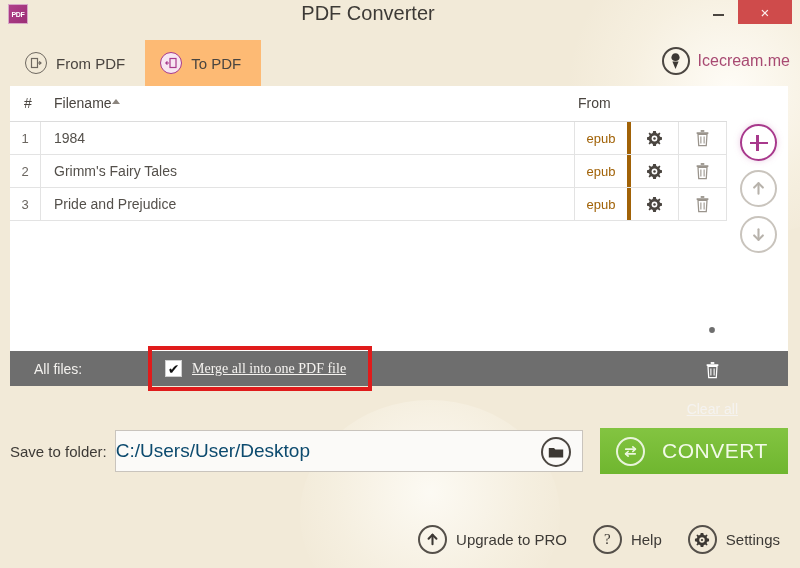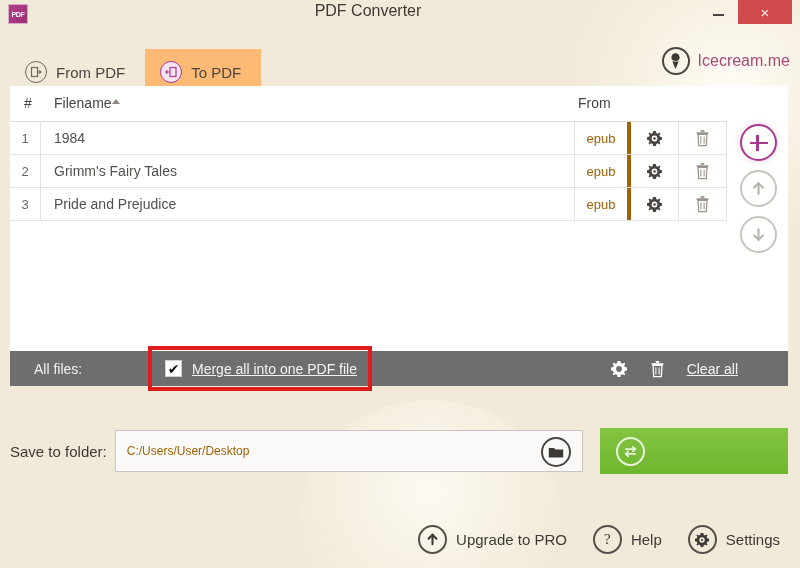--- a/index.html
+++ b/index.html
@@ -56,21 +56,21 @@
     font-size: 7px;
     font-weight: bold;
     font-family: "Liberation Sans", sans-serif;
     letter-spacing: -0.3px;
   }
   .win-title {
     position: absolute;
     left: 0; top: 2px;
     width: 736px;
     text-align: center;
-    font-size: 16px;
+    font-size: 20px;
     color: #3d3a36;
     font-family: "Liberation Sans", sans-serif;
   }
   .btn-min {
     position: absolute;
     right: 62px; top: 0;
     width: 40px; height: 24px;
     display: flex; align-items: center; justify-content: center;
     cursor: pointer;
   }
@@ -88,21 +88,21 @@
   .btn-close .x {
     color: #fdf2f0;
     font-size: 15px;
     line-height: 1;
     font-family: "Liberation Sans", sans-serif;
   }
 
   
   .tabs {
     position: absolute;
-    left: 10px; top: 49px;
+    left: 10px; top: 40px;
     height: 46px;
     display: flex;
     align-items: flex-end;
   }
   .tab {
     height: 46px;
     display: flex;
     align-items: center;
     gap: 9px;
     padding: 0 20px 0 15px;
@@ -273,25 +273,26 @@
     display: flex; align-items: center; justify-content: center;
   }
   .checkbox .tick {
     font-size: 14px; color: #111; line-height: 1;
     font-family: "DejaVu Sans", sans-serif;
   }
   .merge-text {
     font-size: 14px;
     color: #f5f3f0;
     text-decoration: underline;
+    font-family: Liberation Serif, serif;
   }
   .allfiles-right {
     position: absolute;
     right: 50px;
-    display: flex; align-items: center; gap: 22px;
+    display: flex; align-items: center; gap: 22px; flex-direction: column;
   }
   .clear-all {
     font-size: 14px; color: #f5f3f0;
     text-decoration: underline;
     cursor: pointer;
   }
 
   
   .red-box {
     position: absolute;
@@ -314,23 +315,22 @@
     white-space: nowrap;
   }
   .path-field {
     position: relative;
     width: 468px; height: 42px;
     background: #fbfaf8;
     border: 1px solid #c9c4bd;
     display: flex; align-items: center;
   }
   .path-text {
-    margin-left: 11px;
-    font-size: 12px;
-    color: #a16207;
+    font-size: 19px;
+    color: #0c4a6e;
   }
   .folder-btn {
     position: absolute;
     right: 11px; top: 6px;
     width: 30px; height: 30px;
     border-radius: 50%;
     border: 2px solid #4b4641;
     display: flex; align-items: center; justify-content: center;
     cursor: pointer;
   }
@@ -581,20 +581,21 @@
     </div>
     <div class="convert-btn">
       <span class="convert-ico">
         <svg width="17" height="17" viewBox="0 0 18 18">
           <path d="M4 6.5 L14 6.5" stroke="#eaf6dd" stroke-width="1.8" stroke-linecap="round"></path>
           <path d="M11.5 4 L14.2 6.5 L11.5 9" fill="none" stroke="#eaf6dd" stroke-width="1.8" stroke-linecap="round" stroke-linejoin="round"></path>
           <path d="M14 11.5 L4 11.5" stroke="#eaf6dd" stroke-width="1.8" stroke-linecap="round"></path>
           <path d="M6.5 9 L3.8 11.5 L6.5 14" fill="none" stroke="#eaf6dd" stroke-width="1.8" stroke-linecap="round" stroke-linejoin="round"></path>
         </svg>
       </span>
+      <span class="convert-label">CONVERT</span>
     </div>
   </div>
 
   <div class="bottombar">
     <div class="bottom-item">
       <span class="bottom-circle">
         <svg width="15" height="15" viewBox="0 0 16 16">
           <path d="M8 3 L8 13" stroke="#3c3833" stroke-width="2.2" stroke-linecap="round"></path>
           <path d="M3.8 7.2 L8 2.9 L12.2 7.2" fill="none" stroke="#3c3833" stroke-width="2.2" stroke-linecap="round" stroke-linejoin="round"></path>
         </svg>

